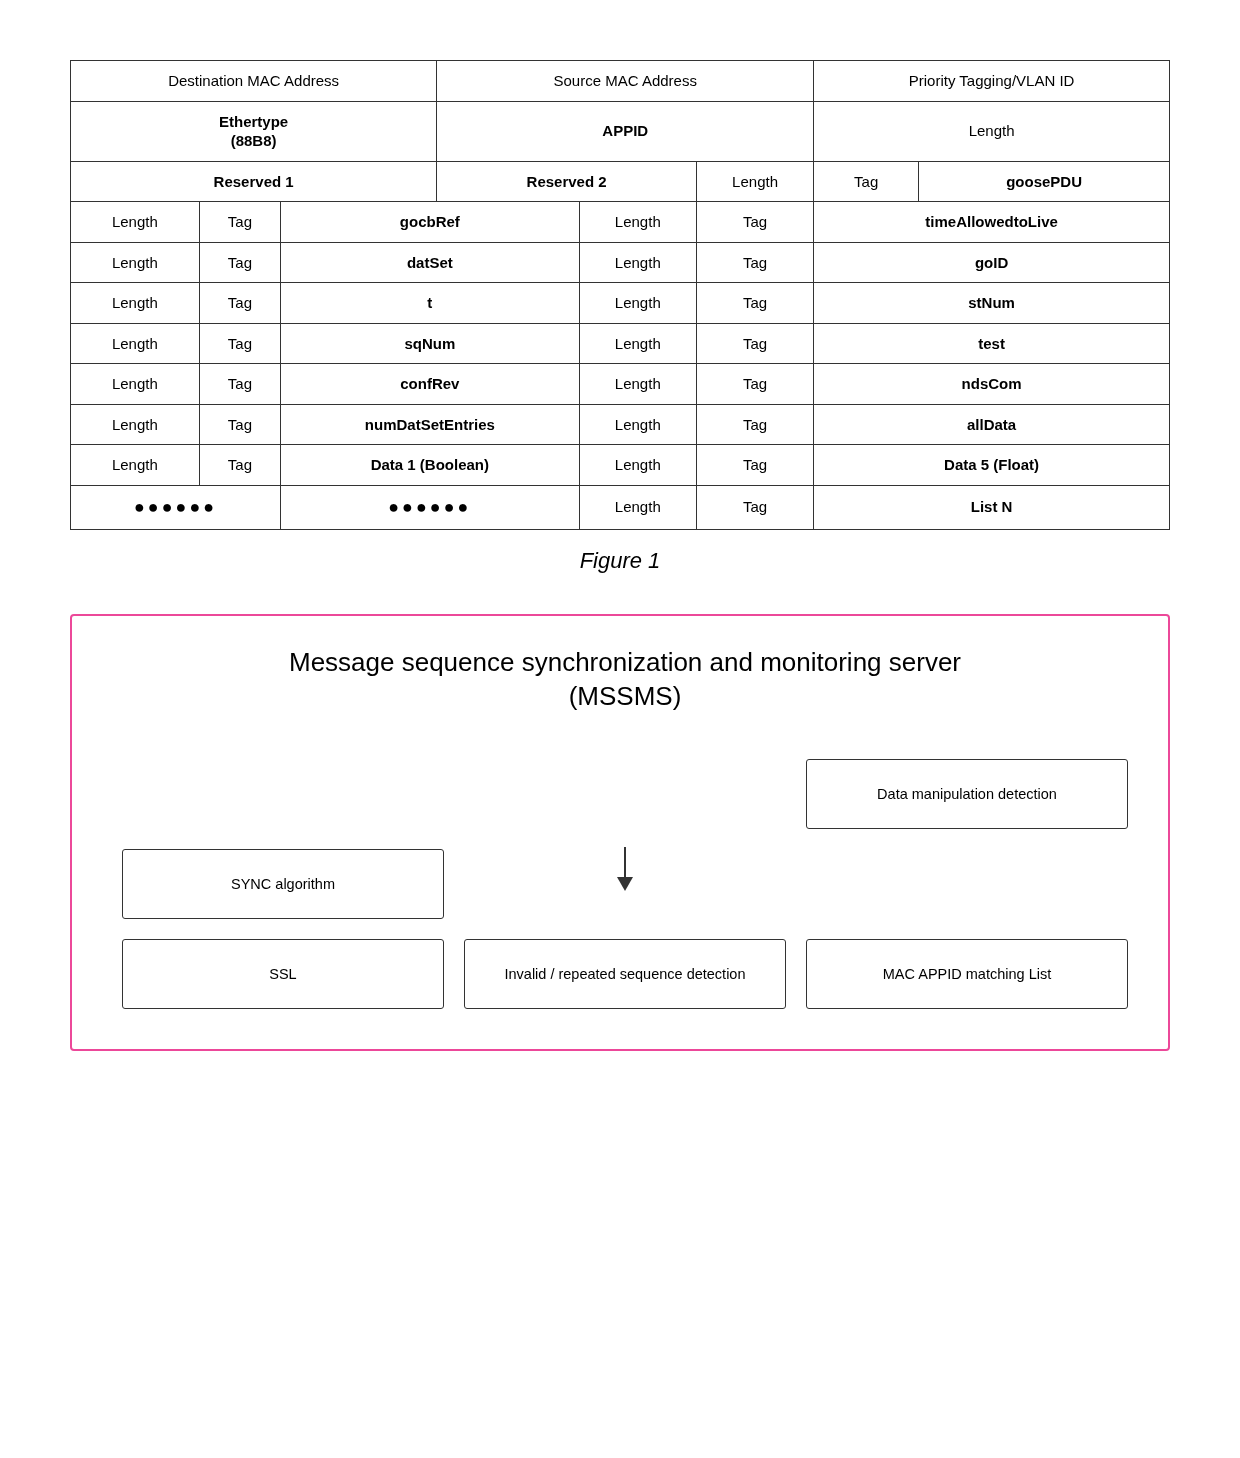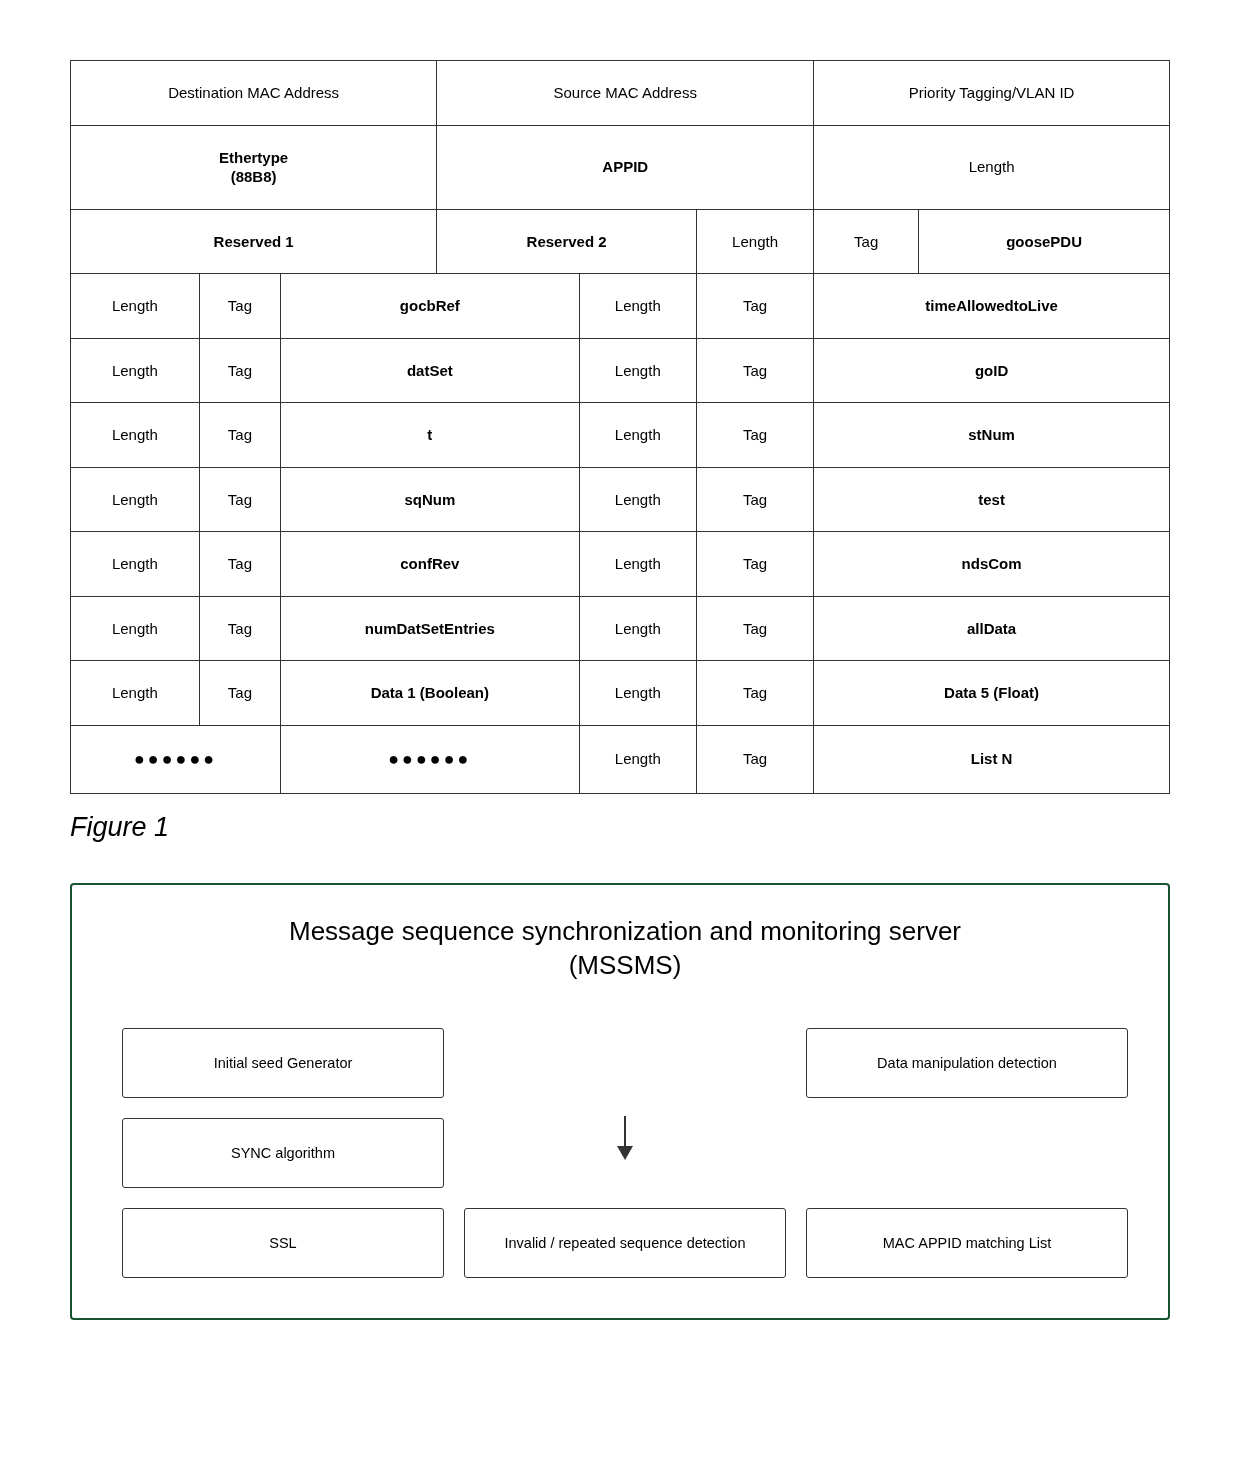--- a/index.html
+++ b/index.html
@@ -17,40 +17,41 @@
       max-width: 1100px;
     }
     .packet-table {
       width: 100%;
       border-collapse: collapse;
       font-size: 15px;
     }
     .packet-table td {
       border: 1.5px solid #333;
       text-align: center;
-      padding: 22px 6px;
+      padding: 10px 6px;
       vertical-align: middle;
       line-height: 1.3;
     }
     .packet-table td.bold {
       font-weight: bold;
     }
     .figure-caption {
-      font-size: 27px;
+      text-align: center;
+      font-size: 22px;
       font-style: italic;
       margin: 18px 0 40px 0;
     }
 
     
     .figure2-container {
       margin: 10px auto 10px auto;
       max-width: 1100px;
     }
     .mssms-box {
-      border: 2px solid #14532d;
+      border: 2px solid #ec4899;
       border-radius: 4px;
       padding: 30px 30px 30px 40px;
       position: relative;
     }
     .mssms-title {
       font-size: 26px;
       text-align: center;
       margin-bottom: 36px;
       font-weight: normal;
       line-height: 1.3;
@@ -225,23 +226,20 @@
   </table>
   <div class="figure-caption">Figure 1</div>
 </div>
 
 <div class="figure2-container">
   <div class="mssms-box">
     <div class="mssms-title">Message sequence synchronization and monitoring server<br>(MSSMS)</div>
 
     <div class="diagram-grid">
 
-      <div class="diagram-cell left-r1">
-        <div class="module-box">Initial seed Generator</div>
-      </div>
 
 
       <div class="diagram-cell right-r1">
         <div class="module-box">Data manipulation detection</div>
       </div>
 
       <div class="diagram-cell left-r2">
         <div class="module-box">SYNC algorithm</div>
       </div>
 

